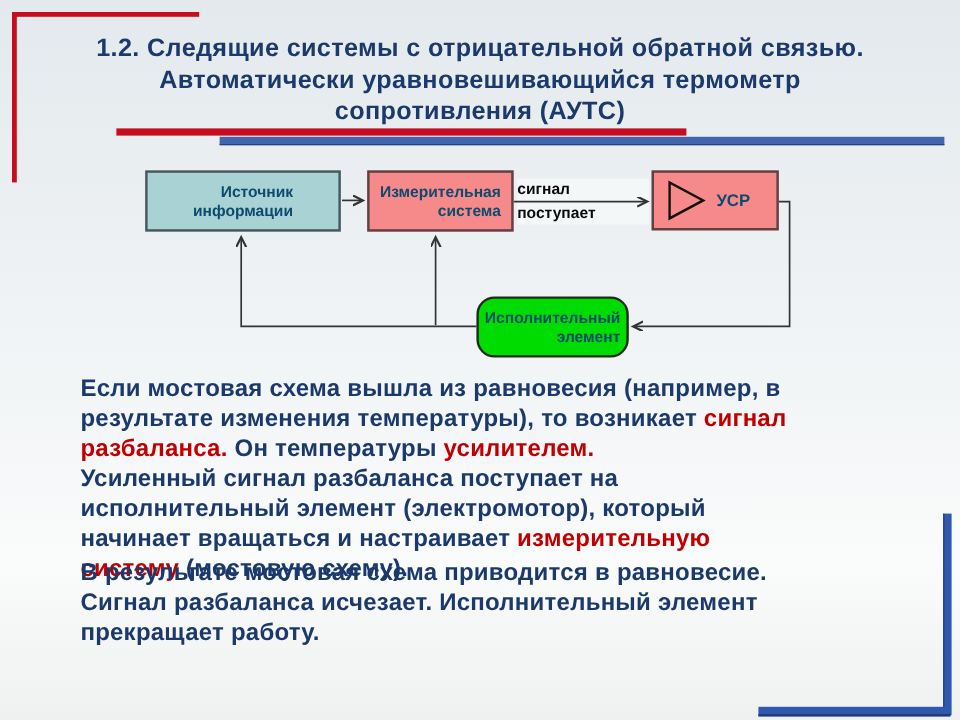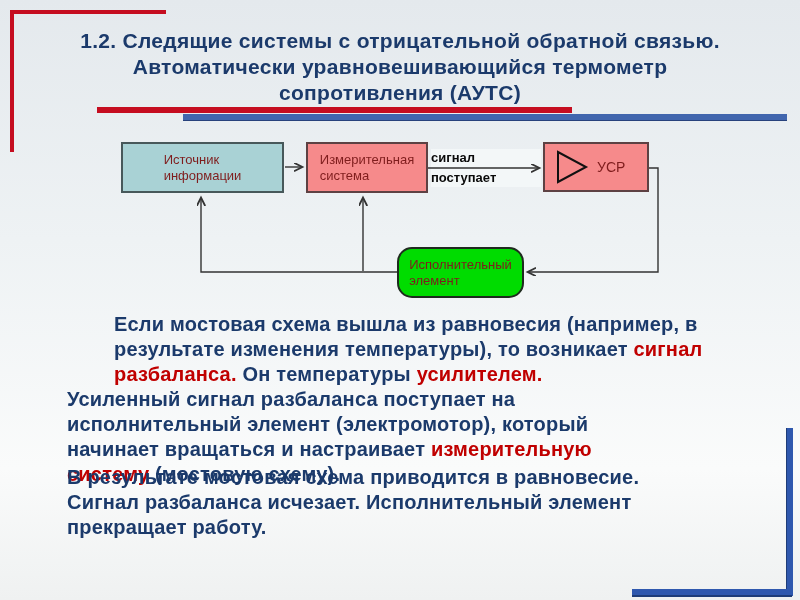--- a/index.html
+++ b/index.html
@@ -26,22 +26,22 @@
 
   
   .title{
     left:55px;top:28px;width:690px;text-align:center;color:var(--ink);
     font-size:21px;font-weight:bold;line-height:26px;letter-spacing:.3px;
     white-space:pre-line;
   }
 
   
   .dbox{
-    box-sizing:border-box;border:2px solid #4c4647;color:#7f1d1d;
-    font-size:13px;font-weight:normal;line-height:16px;text-align:left;
+    box-sizing:border-box;border:2px solid #4c4647;color:#0c4a6e;
+    font-size:13px;font-weight:bold;line-height:16px;text-align:right;
     display:flex;align-items:center;justify-content:center;white-space:pre-line;
   }
   .box-source{left:121px;top:142px;width:163px;height:51px;background:var(--box-source-fill);border-color:#47585a;}
   .box-measuring{left:306px;top:142px;width:122px;height:51px;background:var(--box-pink-fill);border-color:#5d4143;}
   .box-amplifier{left:543px;top:142px;width:106px;height:50px;background:var(--box-pink-fill);border-color:#5d4143;justify-content:flex-start;padding-left:10px;}
   .box-actuator{left:397px;top:247px;width:127px;height:51px;background:var(--box-green-fill);border-color:#1e2b1e;border-radius:15px;}
   .amp-label{margin-left:8px;font-size:14px;}
 
   
   .signal-patch{left:431px;top:149px;width:110px;height:38px;background:var(--label-bg);}
@@ -50,21 +50,21 @@
   .signal-line2{top:21px;}
 
   .connectors{left:0;top:0;pointer-events:none;}
 
   
   .para{
     left:67px;width:680px;color:var(--ink);
     font-size:20px;font-weight:bold;line-height:25px;letter-spacing:.2px;
     white-space:pre-wrap;
   }
-  .para-1{top:312px;margin-left:47px;}
+  .para-1{top:312px;}
   .para-2{top:387px;}
   .para-3{top:465px;}
   .seg-t{color:var(--ink);}
   .seg-r{color:var(--red-text);}
 </style>
 </head>
 <body>
 
 <div class="slide">
 

